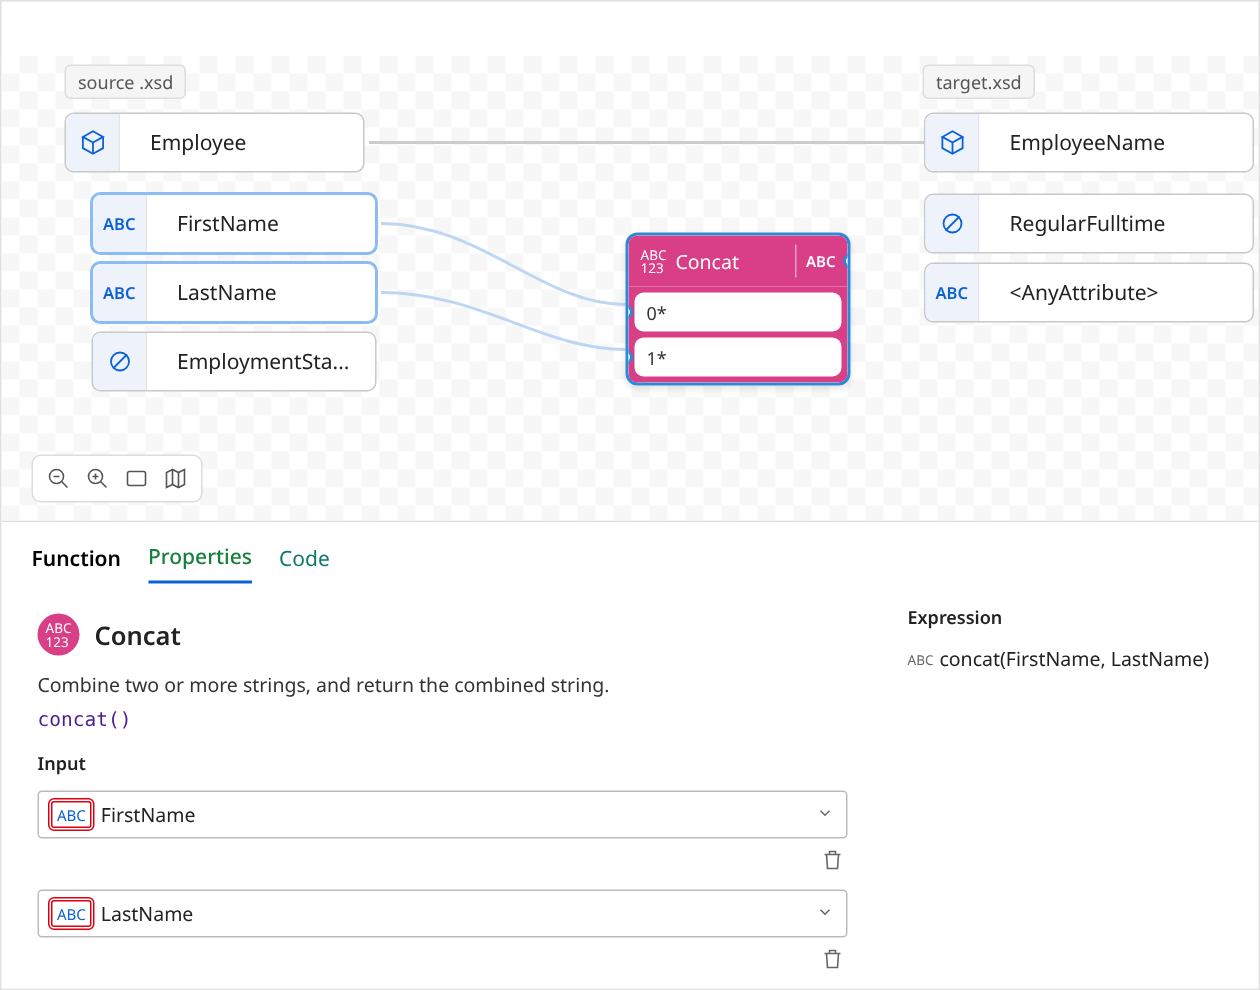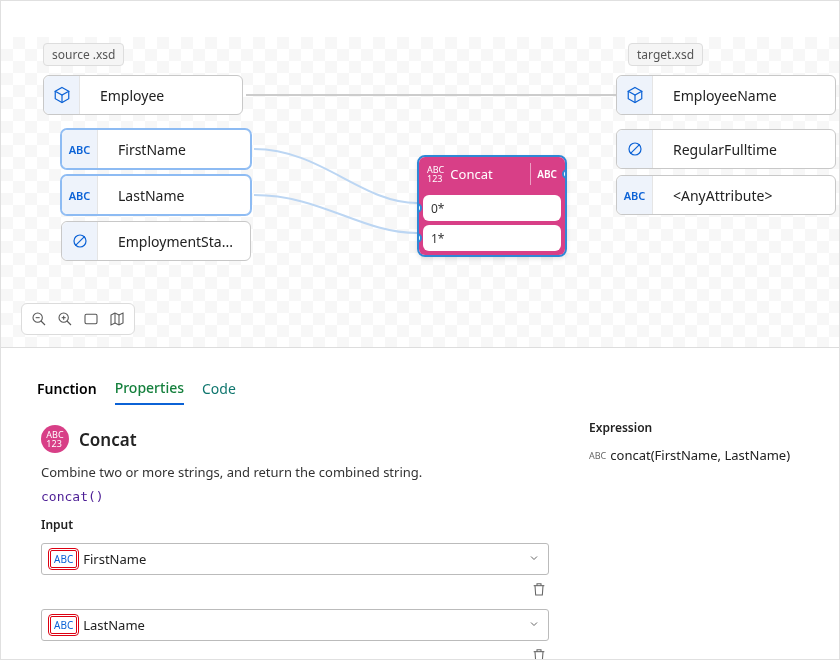--- a/index.html
+++ b/index.html
@@ -98,21 +98,21 @@
   }
   .toolbar button {
     border:none; background:none; width:22px; height:22px;
     display:flex; align-items:center; justify-content:center;
     color:#555; cursor:pointer;
   }
   .conn-line {
     position:absolute; pointer-events:none;
   }
   
-  .panel { flex:1; border-top: 1px solid #ddd; padding: 16px; overflow:hidden; background:#fff;}
+  .panel { flex:1; border-top: 1px solid #ddd; padding: 0; overflow:hidden; background:#fff;}
   .tabs { display:flex; gap:18px; padding: 14px 20px 8px; align-items:center;}
   .tab { font-size:14px; color:#0f766e; padding-bottom:6px; cursor:pointer;}
   .tab.active { color:#15803d; border-bottom: 2px solid #0b62d6; font-weight:500;}
   .tab.bold { font-weight:600; color:#000;}
   .panel-body { padding: 6px 24px 12px; display:flex; gap:40px;}
   .left { flex:1; }
   .fn-title { display:flex; align-items:center; gap:10px; margin: 6px 0 10px;}
   .fn-badge {
     width:28px; height:28px; border-radius:50%;
     background:#d83f87; color:#fff; display:flex; align-items:center; justify-content:center;
@@ -136,21 +136,21 @@
   .right { width:210px; }
   .expr { font-size:13px; display:flex; align-items:center; gap:4px;}
   .expr .abc { font-size:9px; color:#666;}
 </style>
 </head>
 <body>
 
 <div class="canvas">
 
   <div class="tag" style="left:42px; top:6px;">source .xsd</div>
-  <div class="tag" style="left:627px; top:6px;text-align:right;">target.xsd</div>
+  <div class="tag" style="left:614px; top:6px;text-align:right;">target.xsd</div>
 
   <div class="node root-node" style="left:42px; top:38px;">
     <span class="iconslot">
       <svg width="18" height="18" viewBox="0 0 24 24" fill="none" stroke="#0b62d6" stroke-width="1.6">
           <path d="M12 2 L21 7 L12 12 L3 7 Z"></path>
           <path d="M3 7 V17 L12 22 L21 17 V7"></path>
           <path d="M12 12 V22"></path>
         </svg>
     </span>
     <span class="label">Employee</span>

